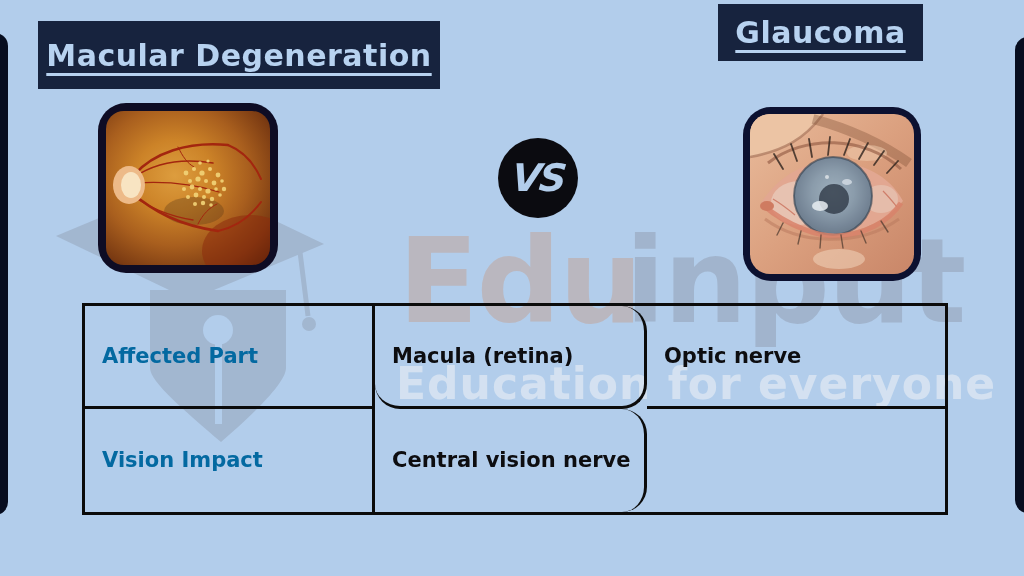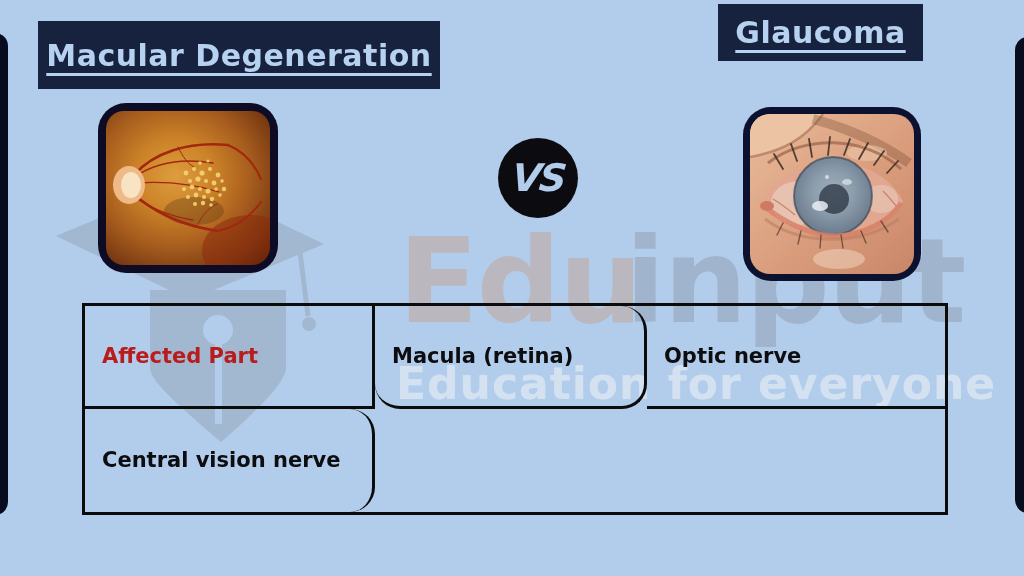--- a/index.html
+++ b/index.html
@@ -39,21 +39,21 @@
     display:grid;grid-template-columns:290px 272px 1fr;grid-template-rows:1fr 1fr;
     border:3px solid #0b0b0b;box-sizing:border-box;background:transparent;
   }
   .cell{
     border-right:3px solid #0b0b0b;border-bottom:3px solid #0b0b0b;
     display:flex;align-items:center;padding-left:17px;box-sizing:border-box;
     font-weight:bold;font-size:21px;color:#0d0d10;line-height:1.55;
   }
   .cell.last-col{border-right:none;padding-right:80px;}
   .cell.last-row{border-bottom:none;}
-  .cell.feature{color:#b91c1c;}
+  .cell.feature{color:#0369a1;}
   .cell.mid{padding-right:6px;border-radius:25px;}
 </style>
 </head>
 <body>
 
 <div class="canvas">
 
   <svg class="layer watermark" width="1024" height="576" viewBox="0 0 1024 576">
     <g fill="#8d99ac" opacity="0.42">
       <polygon points="56,236 190,180 324,244 190,300"></polygon>
@@ -215,18 +215,21 @@
   <div class="cmp-table">
     <div class="cell feature">
       <span>Affected Part</span>
     </div>
     <div class="cell mid">
       <span>Macula (retina)</span>
     </div>
     <div class="cell last-col">
       <span>Optic nerve</span>
     </div>
+    <div class="cell feature last-row">
+      <span>Vision Impact</span>
+    </div>
     <div class="cell mid last-row">
       <span>Central vision nerve</span>
     </div>
   </div>
 
 </div>
 
 </body></html>

